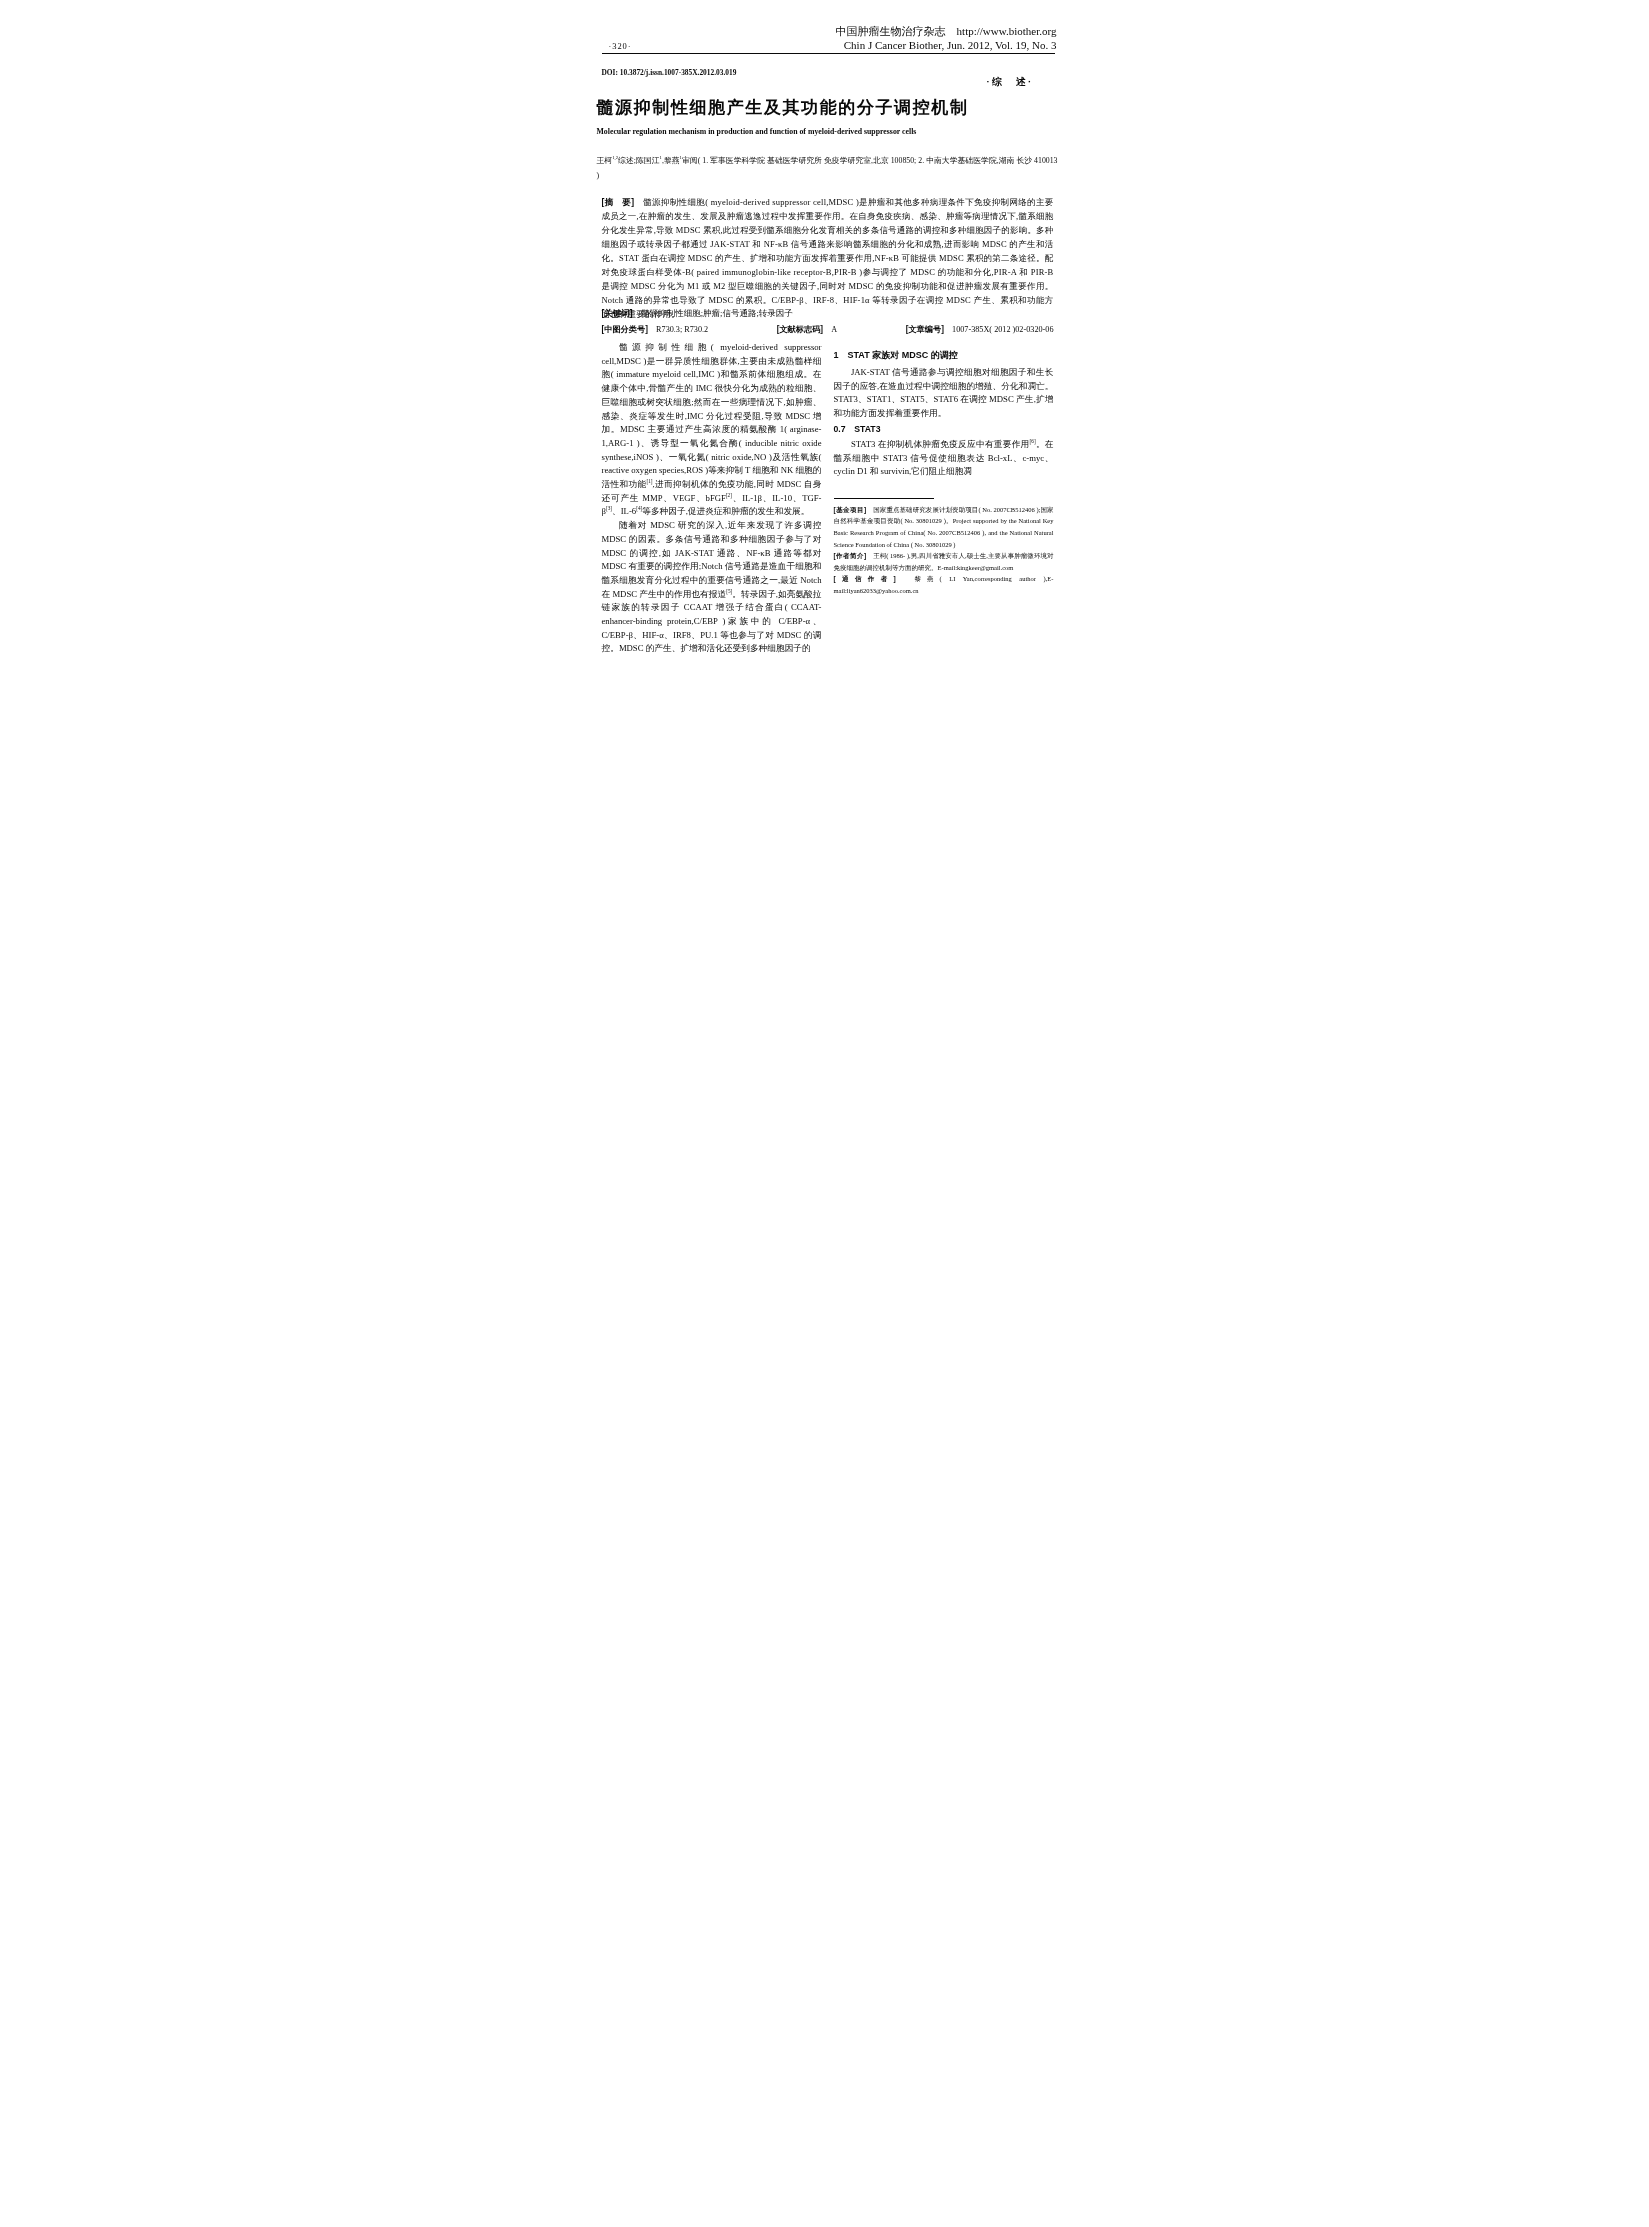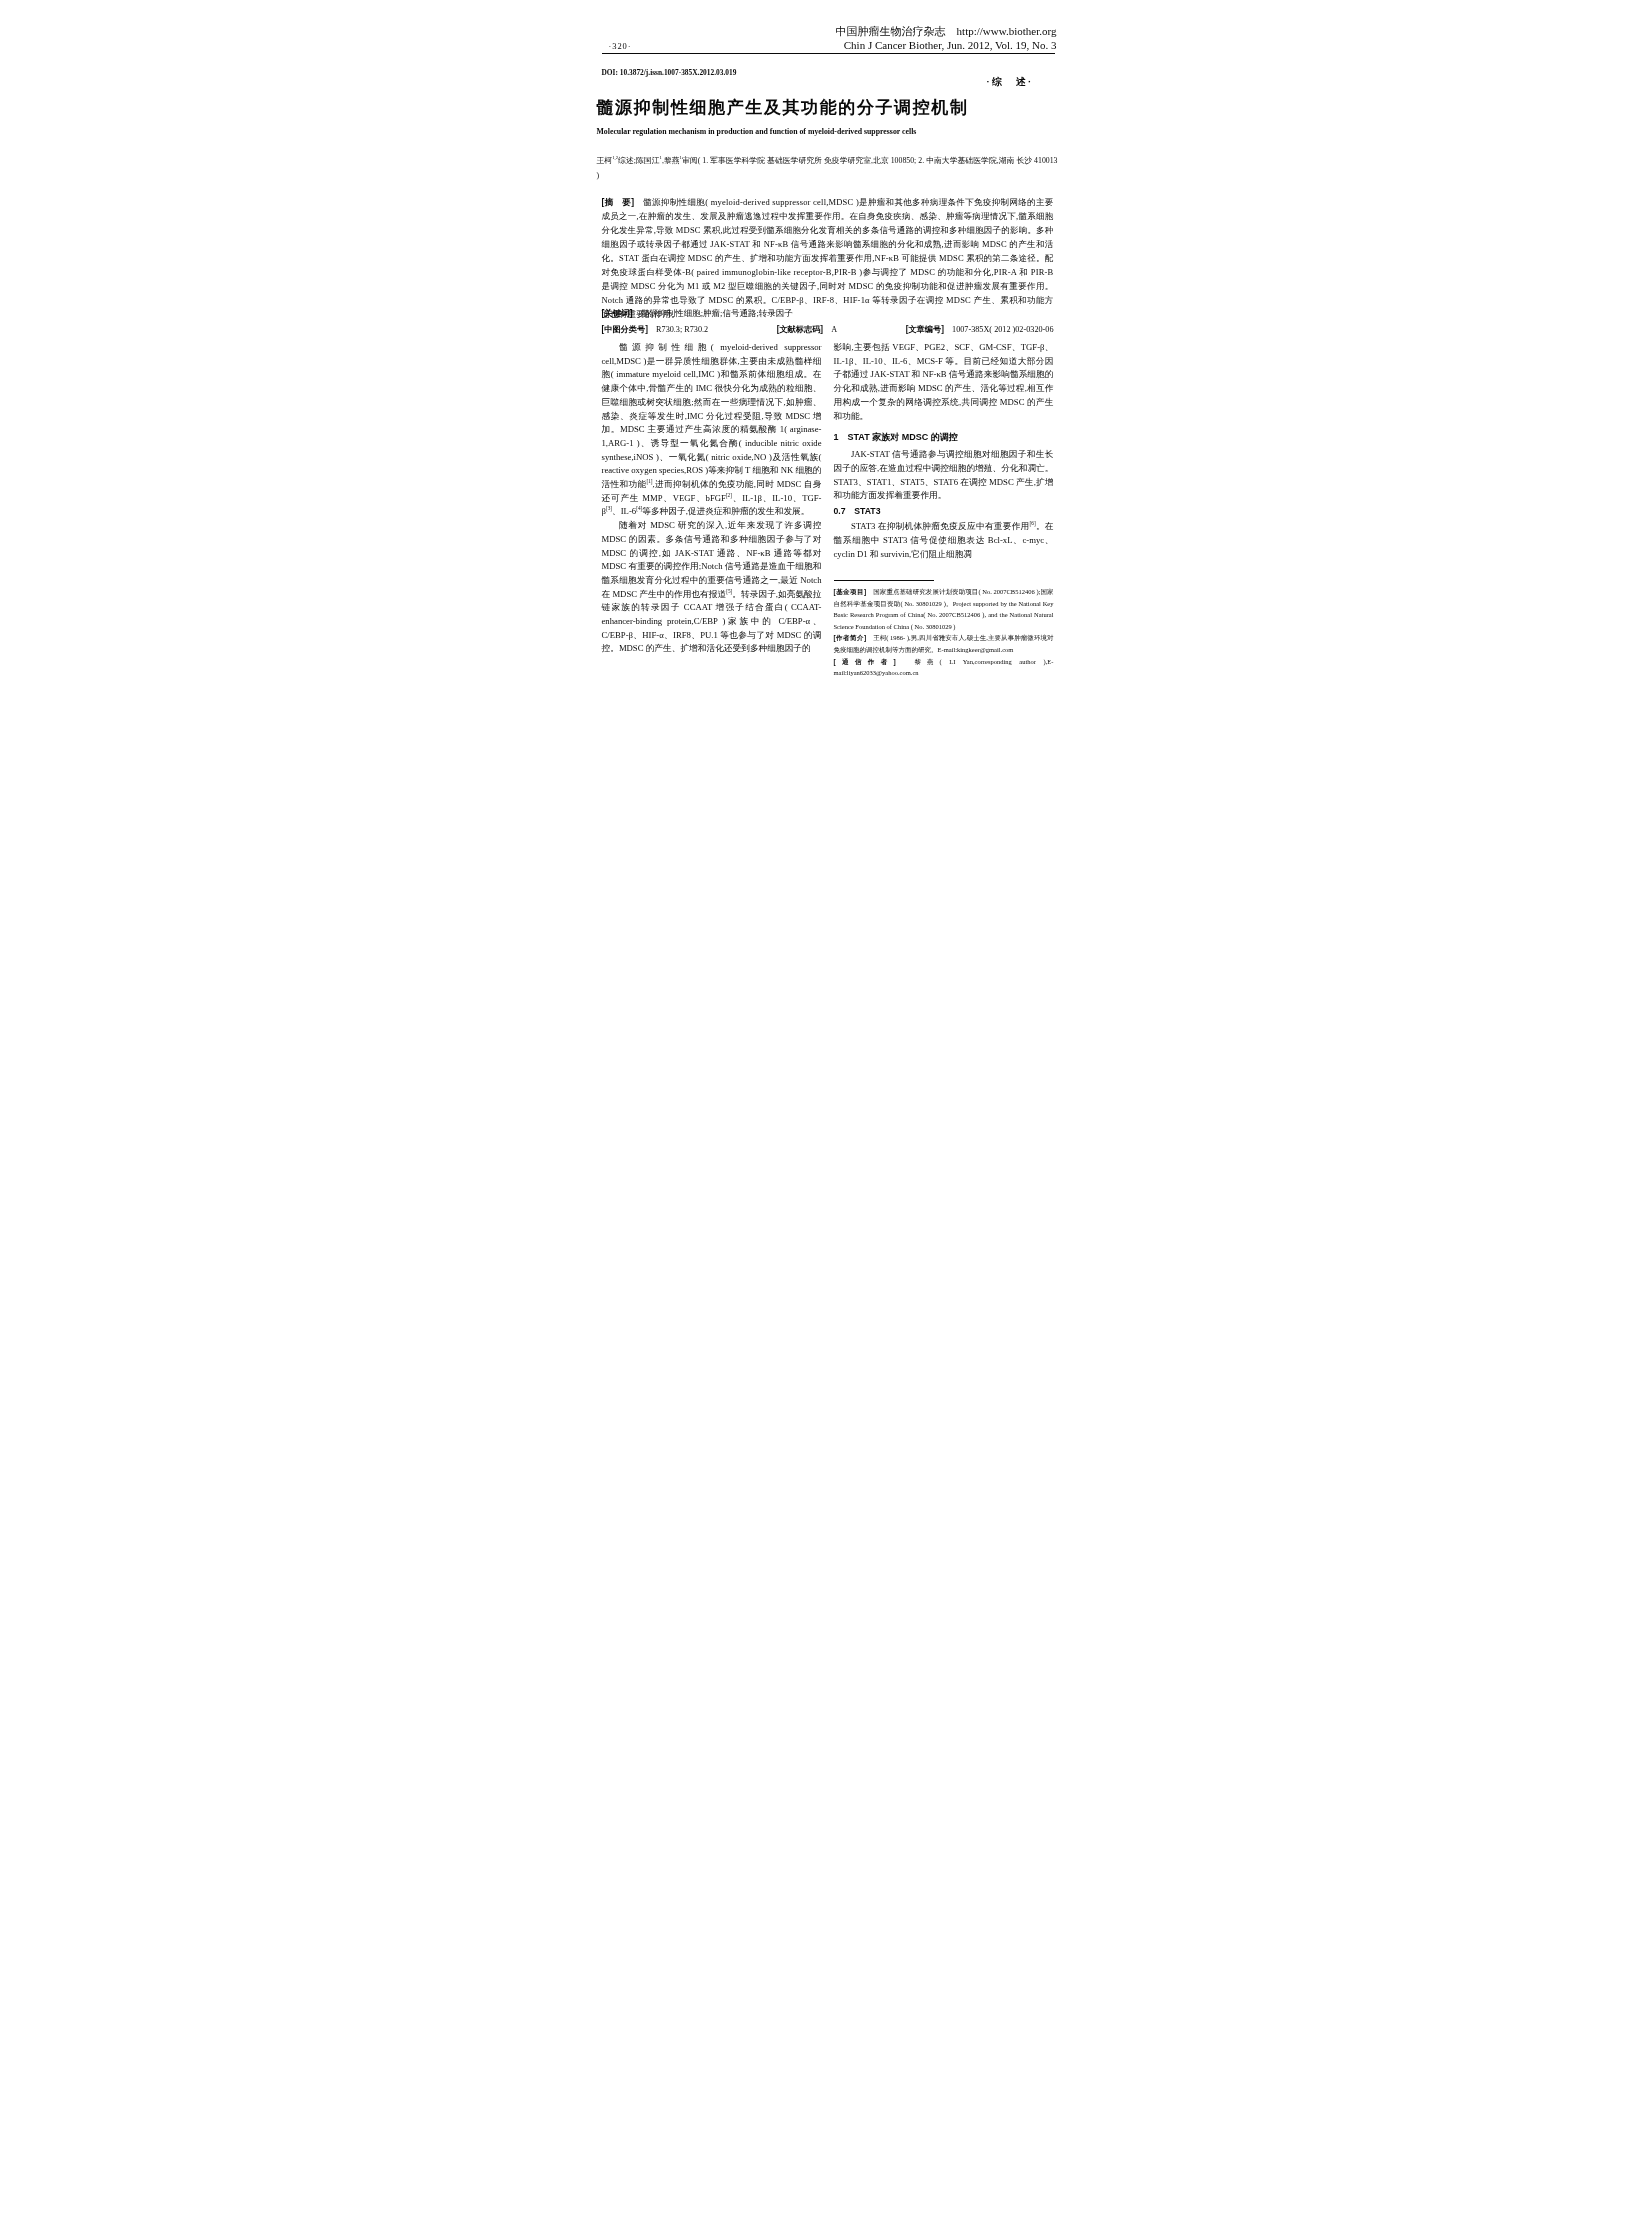--- a/index.html
+++ b/index.html
@@ -135,21 +135,20 @@
   </div>
 
   <div class="columns">
 
     <div class="col">
       <p class="indent">髓源抑制性细胞( myeloid-derived suppressor cell,MDSC )是一群异质性细胞群体,主要由未成熟髓样细胞( immature myeloid cell,IMC )和髓系前体细胞组成。在健康个体中,骨髓产生的 IMC 很快分化为成熟的粒细胞、巨噬细胞或树突状细胞;然而在一些病理情况下,如肿瘤、感染、炎症等发生时,IMC 分化过程受阻,导致 MDSC 增加。MDSC 主要通过产生高浓度的精氨酸酶 1( arginase-1,ARG-1 )、诱导型一氧化氮合酶( inducible nitric oxide synthese,iNOS )、一氧化氮( nitric oxide,NO )及活性氧族( reactive oxygen species,ROS )等来抑制 T 细胞和 NK 细胞的活性和功能<sup>[1]</sup>,进而抑制机体的免疫功能,同时 MDSC 自身还可产生 MMP、VEGF、bFGF<sup>[2]</sup>、IL-1β、IL-10、TGF-β<sup>[3]</sup>、IL-6<sup>[4]</sup>等多种因子,促进炎症和肿瘤的发生和发展。</p>
       <p class="indent">随着对 MDSC 研究的深入,近年来发现了许多调控 MDSC 的因素。多条信号通路和多种细胞因子参与了对 MDSC 的调控,如 JAK-STAT 通路、NF-κB 通路等都对 MDSC 有重要的调控作用;Notch 信号通路是造血干细胞和髓系细胞发育分化过程中的重要信号通路之一,最近 Notch 在 MDSC 产生中的作用也有报道<sup>[5]</sup>。转录因子,如亮氨酸拉链家族的转录因子 CCAAT 增强子结合蛋白( CCAAT-enhancer-binding protein,C/EBP )家族中的 C/EBP-α、C/EBP-β、HIF-α、IRF8、PU.1 等也参与了对 MDSC 的调控。MDSC 的产生、扩增和活化还受到多种细胞因子的</p>
     </div>
 
     <div class="col">
-      <p>影响,主要包括 VEGF、PGE2、SCF、GM-CSF、TGF-β、IL-1β、IL-10、IL-6、MCS-F 等。目前已经知道大部分因子都通过 JAK-STAT 和 NF-κB 信号通路来影响髓系细胞的分化和成熟,进而影响 MDSC 的产生、活化等过程,相互作用构成一个复杂的网络调控系统,共同调控 MDSC 的产生和功能。</p>
       <div class="h-sec">1　STAT 家族对 MDSC 的调控</div>
       <p class="indent">JAK-STAT 信号通路参与调控细胞对细胞因子和生长因子的应答,在造血过程中调控细胞的增殖、分化和凋亡。STAT3、STAT1、STAT5、STAT6 在调控 MDSC 产生,扩增和功能方面发挥着重要作用。</p>
       <div class="h-sub">0.7　STAT3</div>
       <p class="indent">STAT3 在抑制机体肿瘤免疫反应中有重要作用<sup>[6]</sup>。在髓系细胞中 STAT3 信号促使细胞表达 Bcl-xL、c-myc、cyclin D1 和 survivin,它们阻止细胞凋</p>
 
       <div class="fn-sep"></div>
       <div class="footnotes">
         <p class="entry"><span class="fn-label">[基金项目]</span><span>　国家重点基础研究发展计划资助项目( No. 2007CB512406 );国家自然科学基金项目资助( No. 30801029 )。Project supported by the National Key Basic Research Program of China( No. 2007CB512406 ), and the National Natural Science Foundation of China ( No. 30801029 )</span></p>
         <p class="entry"><span class="fn-label">[作者简介]</span><span>　王柯( 1986- ),男,四川省雅安市人,硕士生,主要从事肿瘤微环境对免疫细胞的调控机制等方面的研究。E-mail:kingkeer@gmail.com</span></p>
         <p class="entry"><span class="fn-label">[通信作者]</span><span>　黎燕( LI Yan,corresponding author ),E-mail:liyan62033@yahoo.com.cn</span></p>

